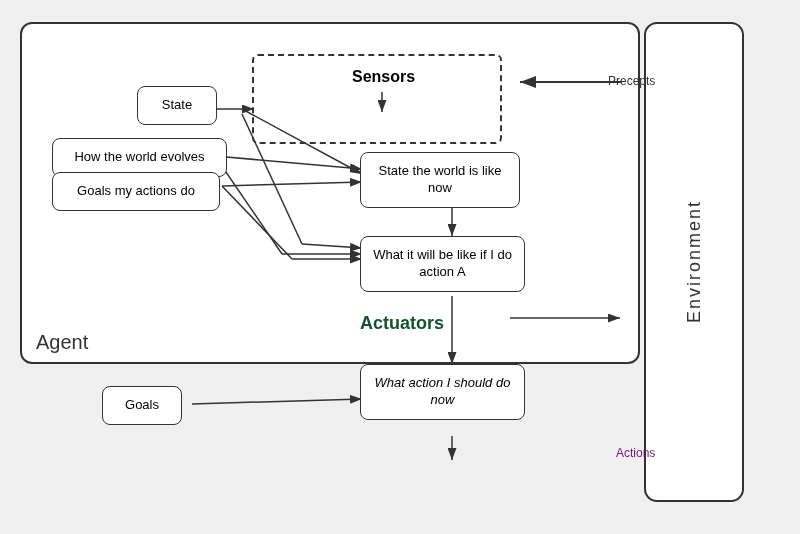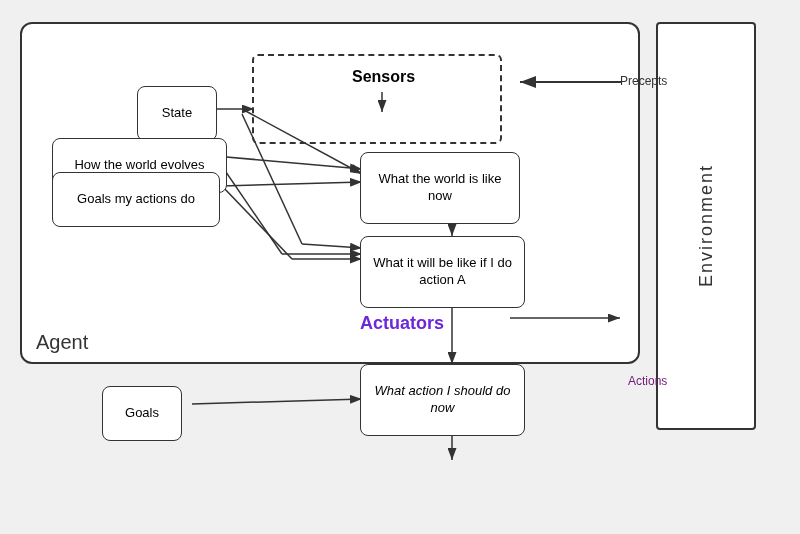--- a/index.html
+++ b/index.html
@@ -31,44 +31,44 @@
       position: absolute;
       bottom: 8px;
       left: 14px;
       font-size: 20px;
       font-weight: normal;
       color: #333;
     }
     
     .env-box {
       border: 2px solid #333;
-      border-radius: 4px;
+      border-radius: 13px;
       width: 100px;
-      height: 408px;
-      margin-left: 16px;
+      height: 480px;
+      margin-left: 4px;
       background: white;
       display: flex;
       align-items: center;
       justify-content: center;
       position: relative;
     }
     .env-label {
       writing-mode: vertical-rl;
       text-orientation: mixed;
       transform: rotate(180deg);
       font-size: 18px;
       color: #333;
       letter-spacing: 2px;
     }
 
     
     .node {
       border: 1.5px solid #333;
       border-radius: 8px;
-      padding: 18px 10px;
+      padding: 10px 10px;
       background: white;
       font-size: 13px;
       line-height: 1.3;
       text-align: center;
       position: absolute;
     }
     .node-dashed {
       border: 2px dashed #333;
       border-radius: 8px;
       padding: 5px 10px;
@@ -160,39 +160,39 @@
 
     <div class="node" style="top:114px; left:30px; width:175px;">
       <span>How the world evolves</span>
     </div>
 
     <div class="node" style="top:148px; left:30px; width:168px;">
       <span>Goals my actions do</span>
     </div>
 
     <div class="node" style="top:128px; left:338px; width:160px;">
-      <span>What the world
+      <span>State the world
 is like now</span>
     </div>
 
     <div class="node" style="top:212px; left:338px; width:165px;">
       <span>What it will be like if
 I do action A</span>
     </div>
 
     <div class="node" style="top:362px; left:80px; width:80px;">
       <span>Goals</span>
     </div>
 
     <div class="node" style="top:340px; left:338px; width:165px;font-style:italic;">
       <span>What action I
 should do now</span>
     </div>
 
-    <div style="position:absolute; bottom:28px; left:338px; font-size:18px; font-weight:bold; color:#6d28d9;">
+    <div style="position:absolute; bottom:28px; left:338px; font-size:18px; font-weight:bold; color:#14532d;">
       <span>Actuators</span>
     </div>
 
     <svg style="position:absolute;bottom:34px;left:488px;width:130px;height:20px;overflow:visible;">
       <defs>
         <marker id="ah2" markerWidth="8" markerHeight="6" refX="8" refY="3" orient="auto">
           <polygon points="0 0, 8 3, 0 6" fill="#333"></polygon>
         </marker>
       </defs>
       <line x1="0" y1="10" x2="110" y2="10" stroke="#333" stroke-width="1.5" marker-end="url(#ah2)"></line>

